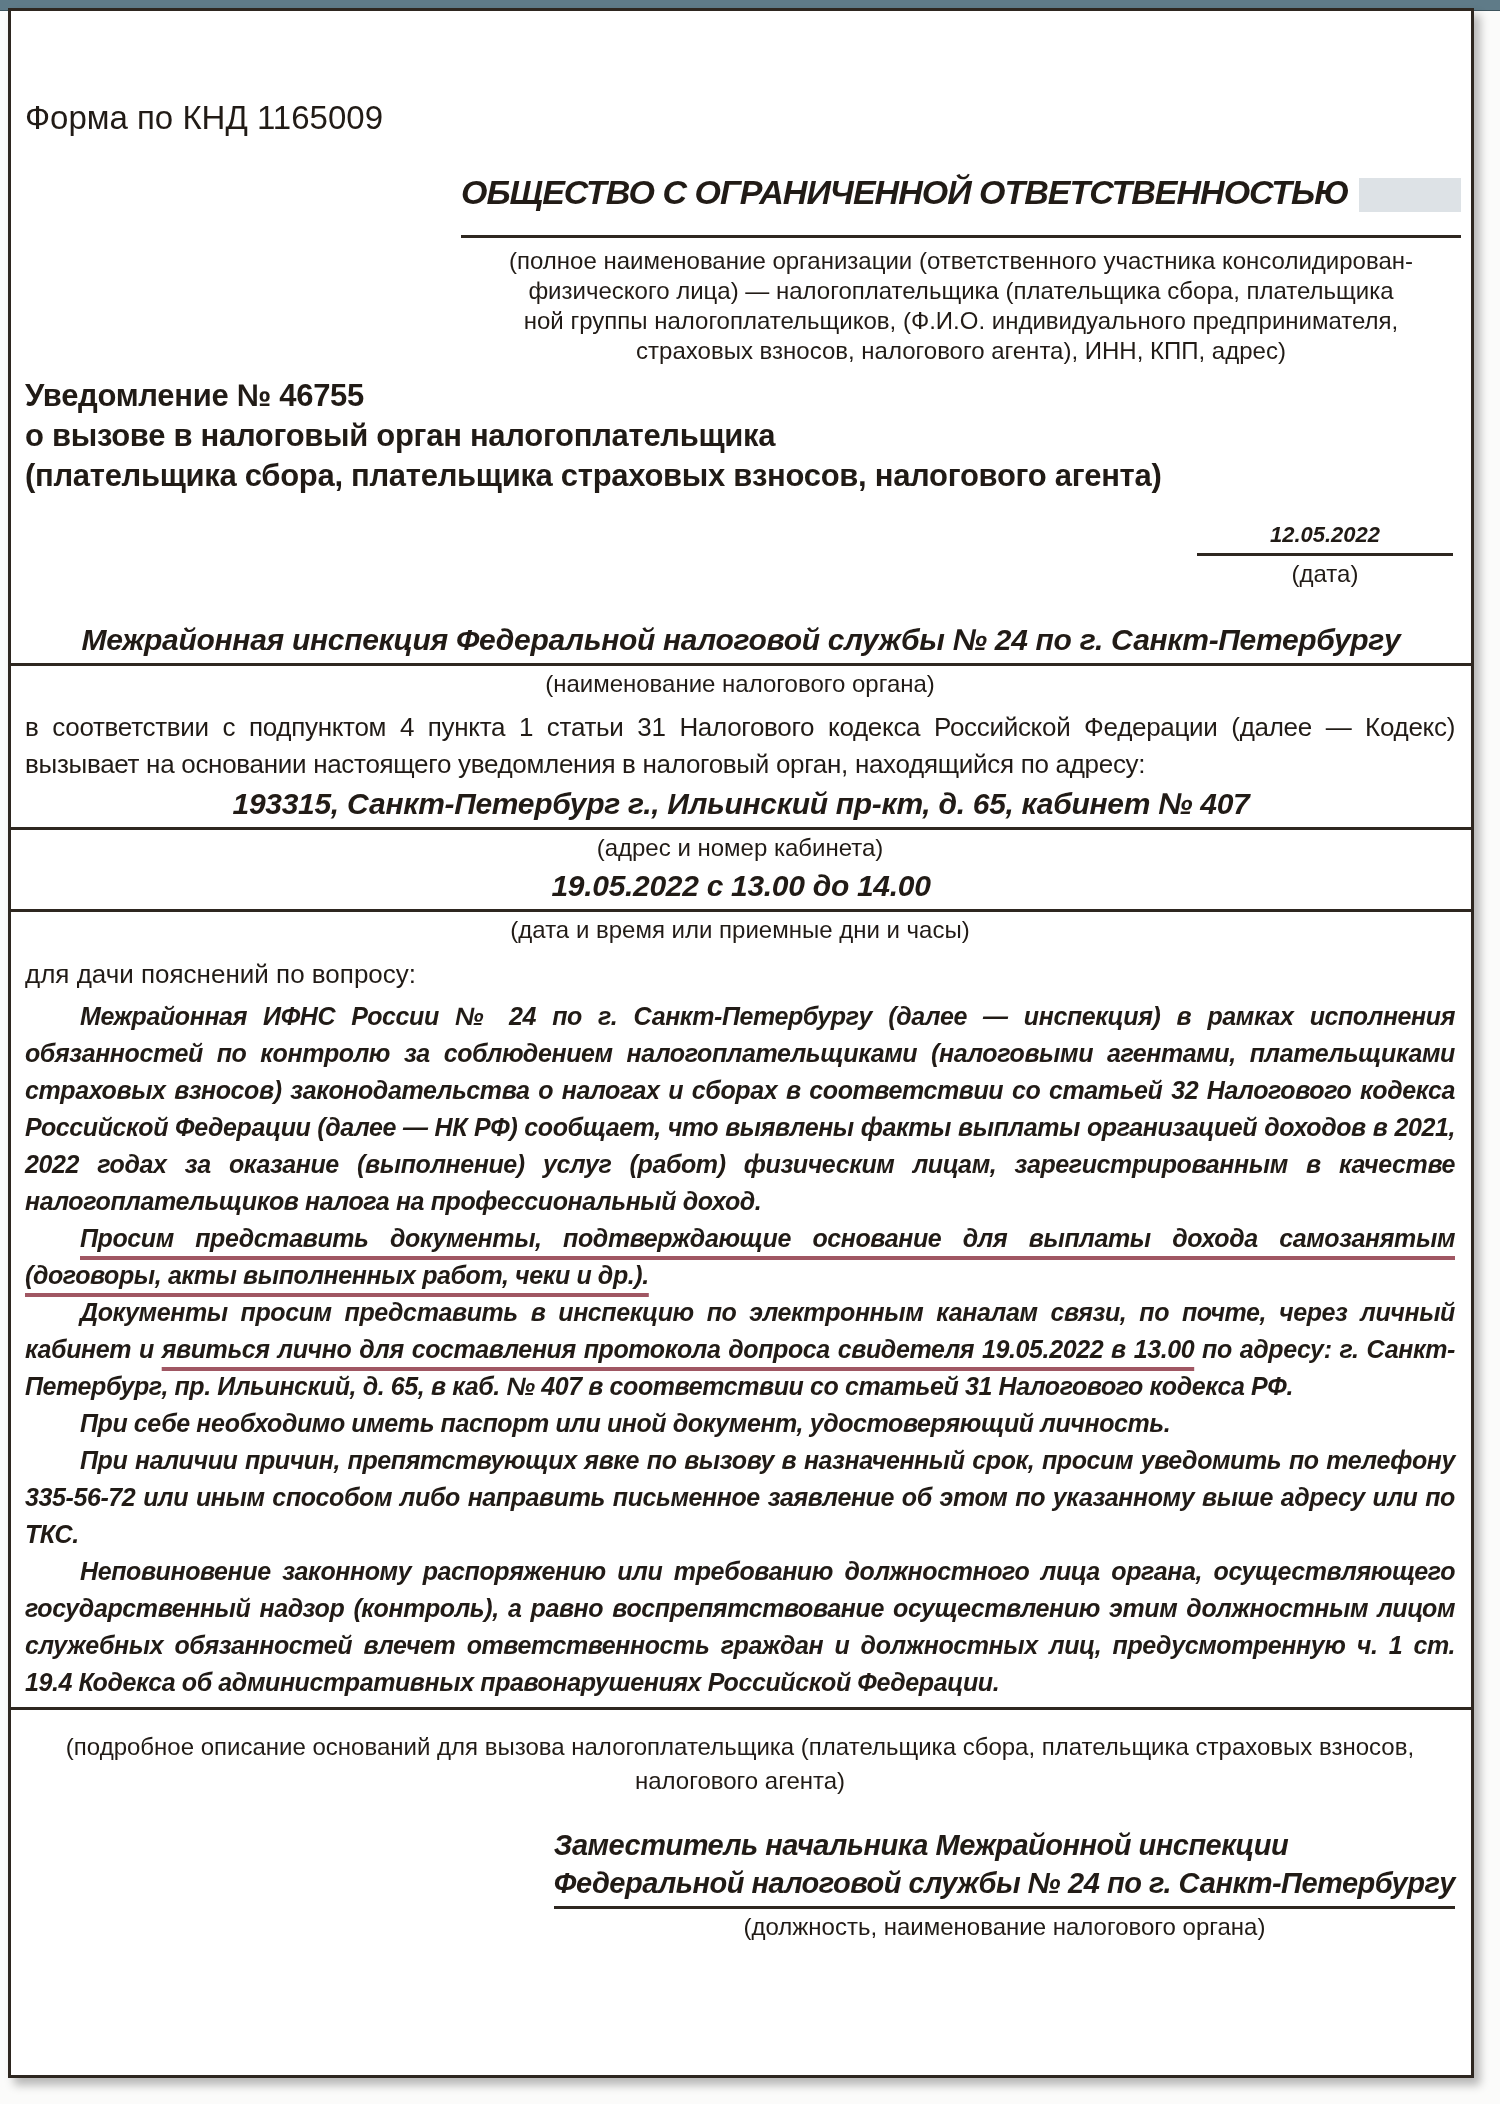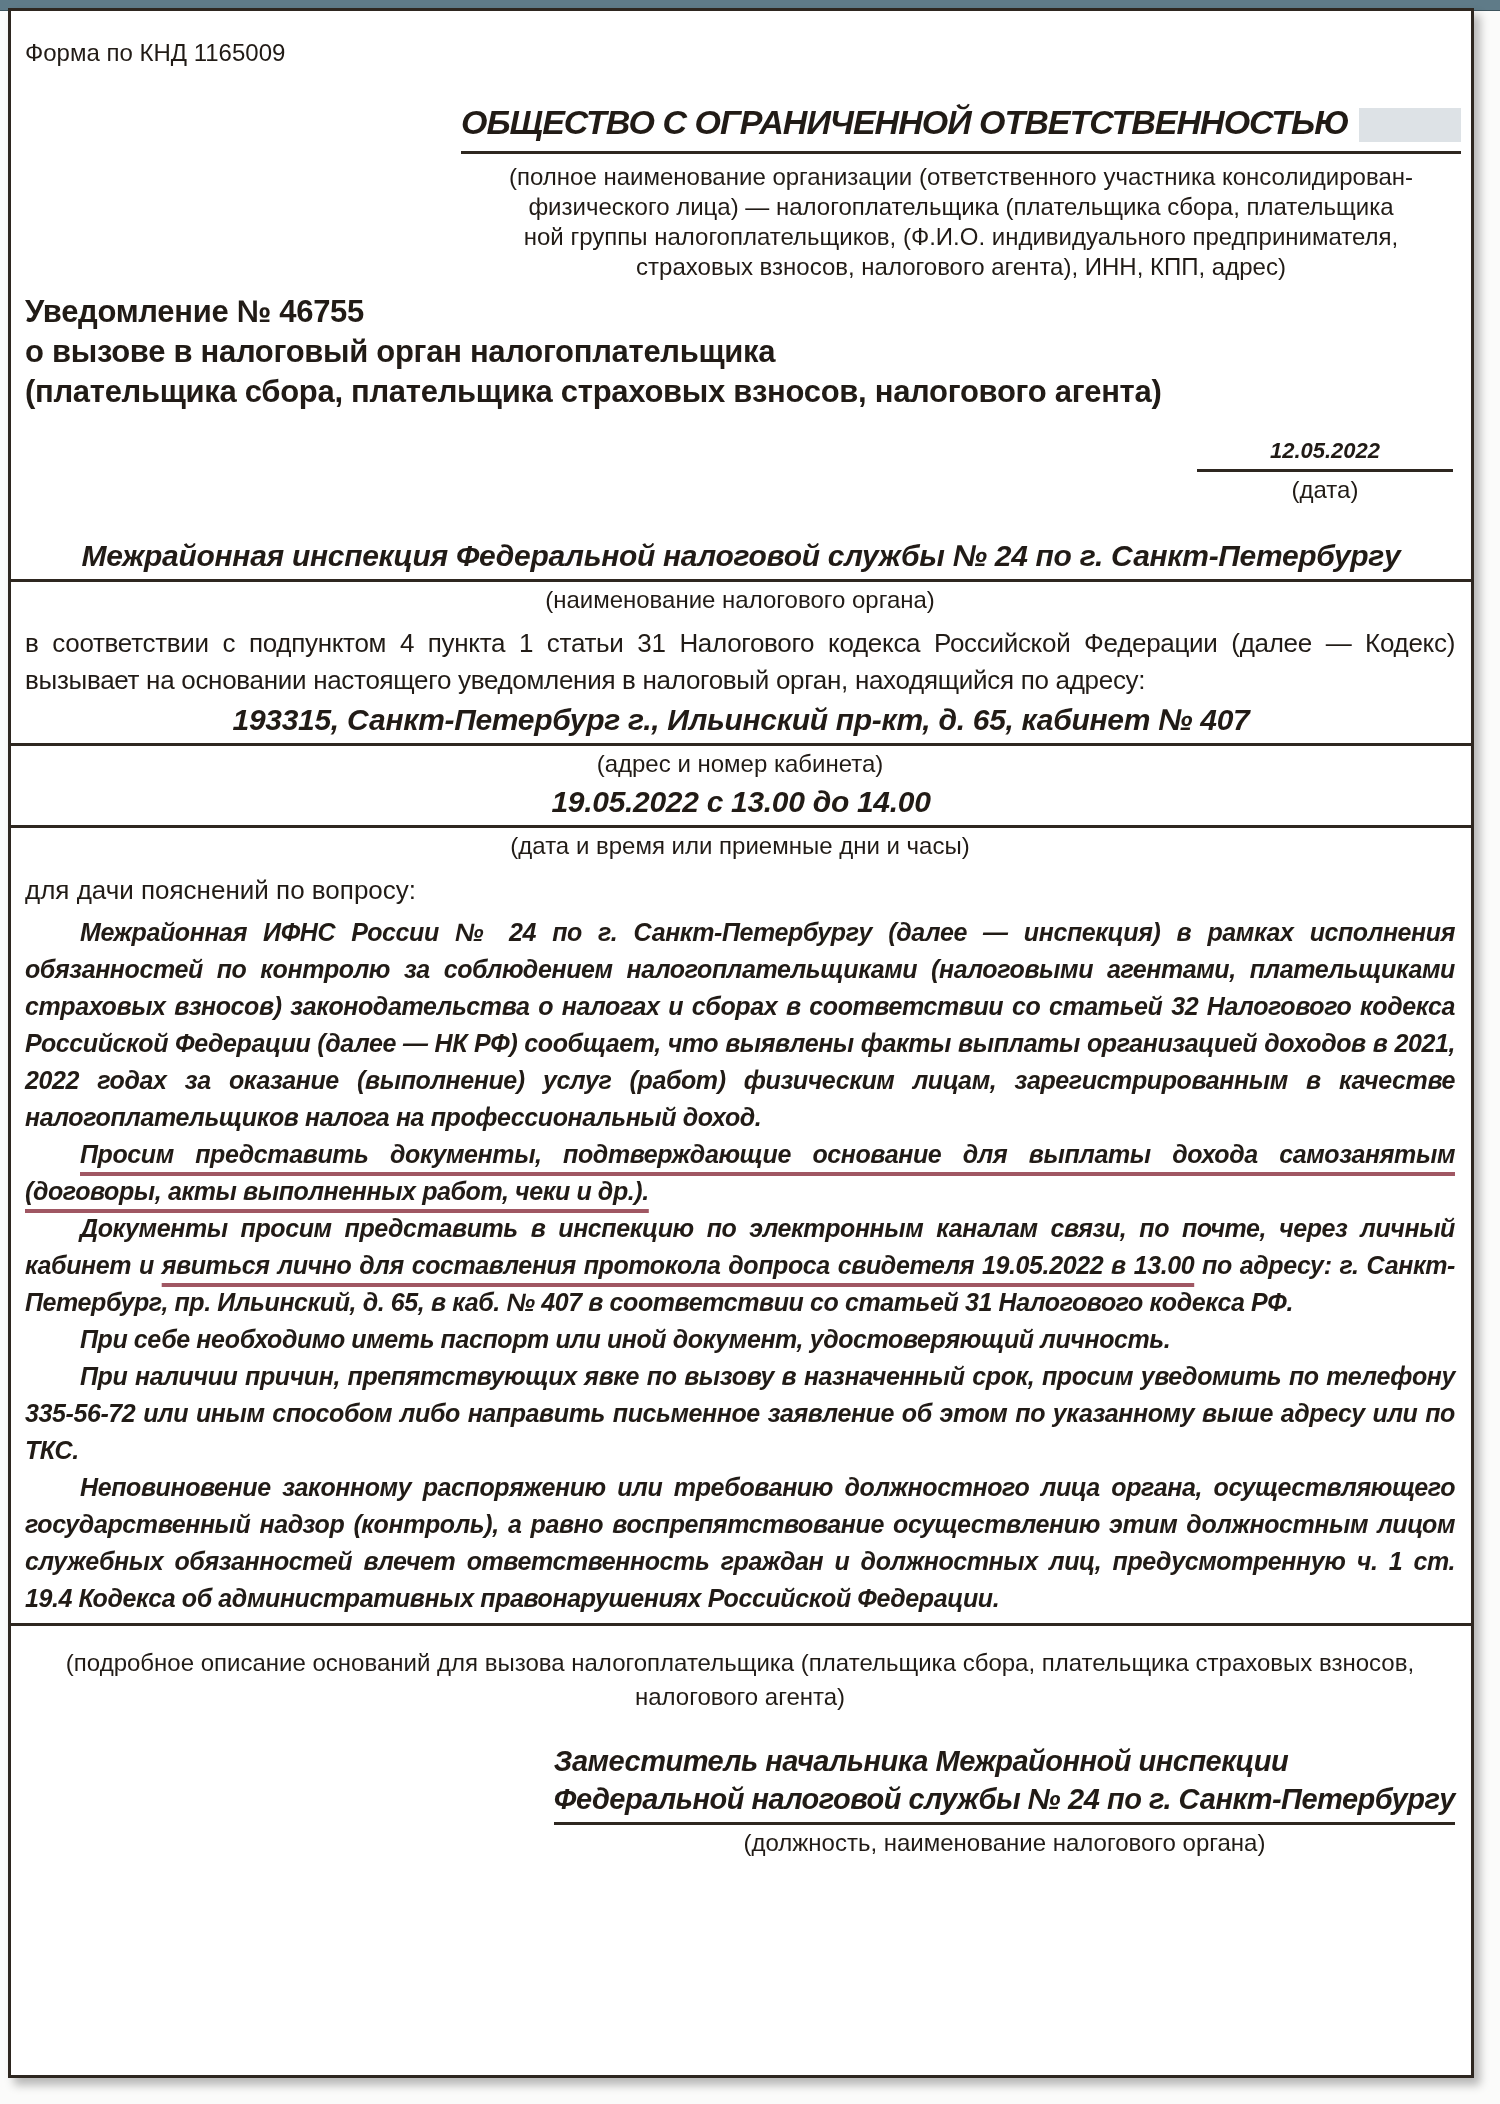--- a/index.html
+++ b/index.html
@@ -6,24 +6,24 @@
   body{
     width:1500px;height:2104px;position:relative;background:#fbfbfa;
     font-family:"Liberation Sans","DejaVu Sans",sans-serif;color:#211b16;
   }
   .top-bar{position:absolute;top:0;left:0;width:1500px;height:10px;background:#5f7b88;border-bottom:1px solid #3d535c;}
   .page{
     position:absolute;top:8px;left:8px;width:1466px;height:2070px;box-sizing:border-box;
     background:#fff;border:3px solid #2e2720;box-shadow:6px 7px 9px rgba(0,0,0,.28);
     padding:0 16px 0 14px;overflow:hidden;
   }
-  .knd{font-size:24px;margin-top:28px;}
+  .knd{font-size:33px;margin-top:88px;}
   
   .org-block{margin:36px -6px 0 436px;}
-  .org-line{border-bottom:3px solid #2e2720;padding-bottom:9px;display:flex;align-items:flex-end;justify-content:center;gap:10px;}
+  .org-line{border-bottom:3px solid #2e2720;padding-bottom:23px;display:flex;align-items:flex-end;justify-content:center;gap:10px;}
   .org-name{font-weight:bold;font-style:italic;font-size:34px;letter-spacing:-1px;white-space:nowrap;}
   .redact{width:240px;height:34px;background:#dde2e6;}
   .org-caption{font-size:24px;line-height:30px;text-align:center;margin-top:8px;}
   
   .doc-title{text-align:left;font-weight:bold;font-size:31px;line-height:40px;margin-top:10px;letter-spacing:-0.3px;}
   
   .date-block{width:256px;margin:26px 2px 0 auto;text-align:center;}
   .date-value{font-weight:bold;font-style:italic;font-size:22px;border-bottom:3px solid #2e2720;padding-bottom:5px;}
   .small-caption{font-size:24px;line-height:30px;text-align:center;margin-top:3px;}
   

